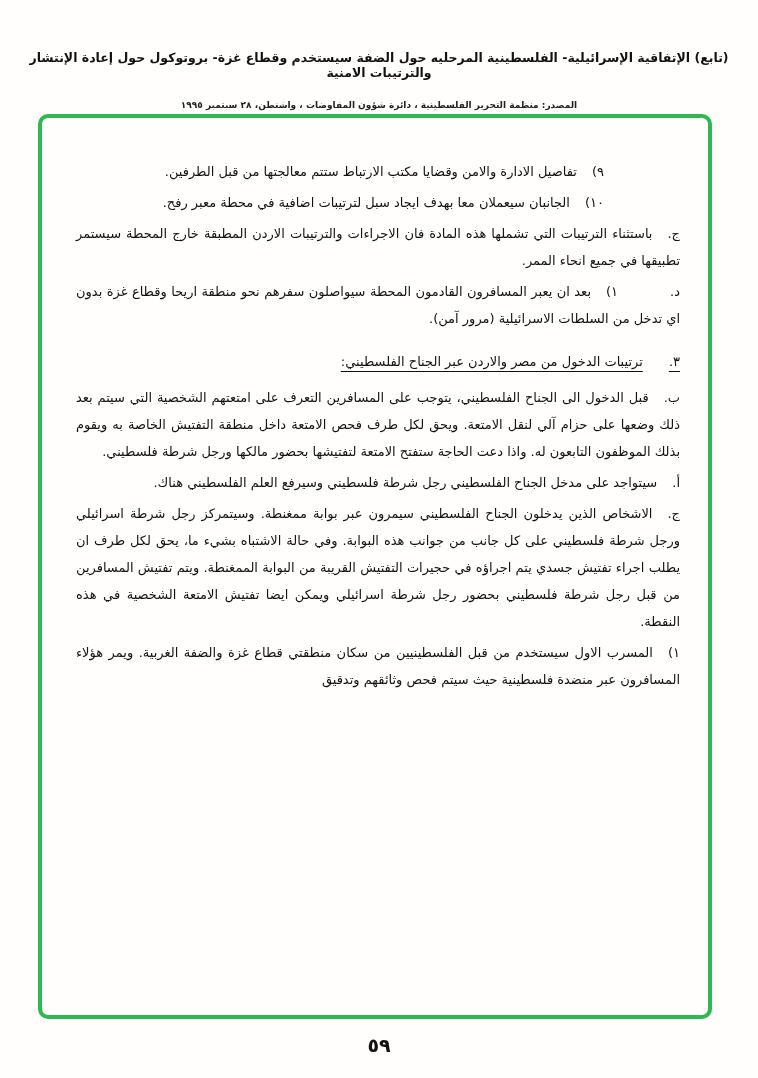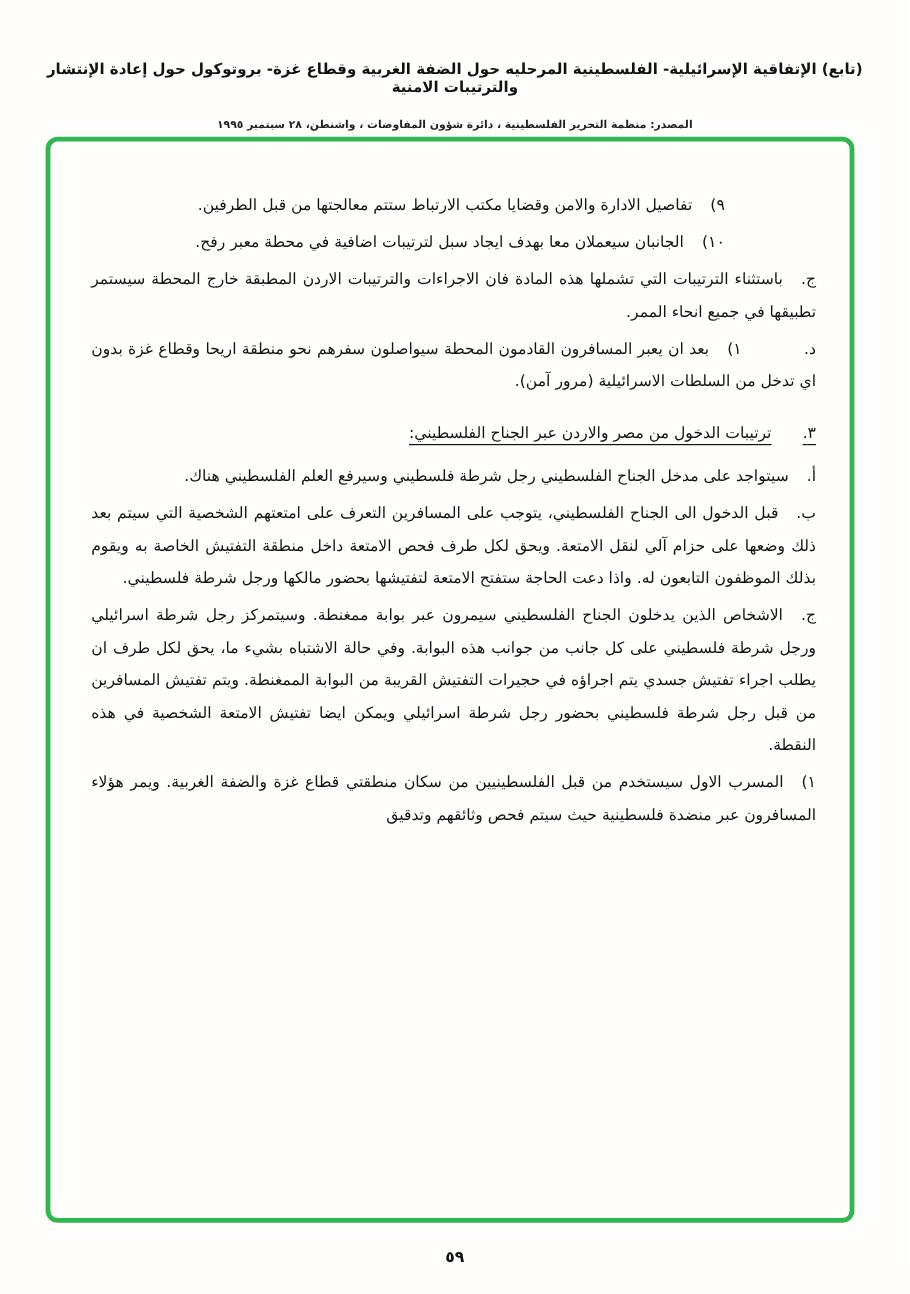--- a/index.html
+++ b/index.html
@@ -59,50 +59,50 @@
     text-underline-offset: 5px;
   }
   .sec-num { margin-left: 26px; }
   .pageno {
     position: absolute;
     bottom: 22px;
     left: 0;
     width: 100%;
     text-align: center;
     font-weight: bold;
-    font-size: 13px;
+    font-size: 19px;
   }
 </style>
 </head>
 <body>
 
 <div class="page" dir="rtl">
 
   <div class="hdr">
-    <div class="hdr-title">(تابع) الإتفاقية الإسرائيلية- الفلسطينية المرحليه حول الضفة الغربية وقطاع غزة- بروتوكول حول إعادة الإنتشار والترتيبات الامنية</div>
+    <div class="hdr-title">(تابع) الإتفاقية الإسرائيلية- الفلسطينية المرحليه حول الضفة سيستخدم وقطاع غزة- بروتوكول حول إعادة الإنتشار والترتيبات الامنية</div>
     <div class="hdr-source">المصدر: منظمة التحرير الفلسطينية ، دائرة شؤون المفاوضات ، واشنطن، ٢٨ سبتمبر ١٩٩٥</div>
   </div>
 
   <div class="frame" style="border-color: rgb(46, 184, 78);">
     <div class="content">
 
       <p class="item indent1"><span class="mk">٩)</span><span class="tx">تفاصيل الادارة والامن وقضايا مكتب الارتباط ستتم معالجتها من قبل الطرفين.</span></p>
 
       <p class="item indent1"><span class="mk">١٠)</span><span class="tx">الجانبان سيعملان معا بهدف ايجاد سبل لترتيبات اضافية في محطة معبر رفح.</span></p>
 
       <p class="item"><span class="mk">ج.</span><span class="tx">باستثناء الترتيبات التي تشملها هذه المادة فان الاجراءات والترتيبات الاردن المطبقة خارج المحطة سيستمر تطبيقها في جميع انحاء الممر.</span></p>
 
       <p class="item"><span class="mk mk-outer">د.</span><span class="mk">١)</span><span class="tx">بعد ان يعبر المسافرون القادمون المحطة سيواصلون سفرهم نحو منطقة اريحا وقطاع غزة بدون اي تدخل من السلطات الاسرائيلية (مرور آمن).</span></p>
 
 
       <p class="sec-heading"><span class="sec-num">٣.</span><span>ترتيبات الدخول من مصر والاردن عبر الجناح الفلسطيني:</span></p>
 
+      <p class="item"><span class="mk">ب.</span><span class="tx">قبل الدخول الى الجناح الفلسطيني، يتوجب على المسافرين التعرف على امتعتهم الشخصية التي سيتم بعد ذلك وضعها على حزام آلي لنقل الامتعة. ويحق لكل طرف فحص الامتعة داخل منطقة التفتيش الخاصة به ويقوم بذلك الموظفون التابعون له. واذا دعت الحاجة ستفتح الامتعة لتفتيشها بحضور مالكها ورجل شرطة فلسطيني.</span></p>
+
       <p class="item"><span class="mk">أ.</span><span class="tx">سيتواجد على مدخل الجناح الفلسطيني رجل شرطة فلسطيني وسيرفع العلم الفلسطيني هناك.</span></p>
-
-      <p class="item"><span class="mk">ب.</span><span class="tx">قبل الدخول الى الجناح الفلسطيني، يتوجب على المسافرين التعرف على امتعتهم الشخصية التي سيتم بعد ذلك وضعها على حزام آلي لنقل الامتعة. ويحق لكل طرف فحص الامتعة داخل منطقة التفتيش الخاصة به ويقوم بذلك الموظفون التابعون له. واذا دعت الحاجة ستفتح الامتعة لتفتيشها بحضور مالكها ورجل شرطة فلسطيني.</span></p>
 
       <p class="item"><span class="mk">ج.</span><span class="tx">الاشخاص الذين يدخلون الجناح الفلسطيني سيمرون عبر بوابة ممغنطة. وسيتمركز رجل شرطة اسرائيلي ورجل شرطة فلسطيني على كل جانب من جوانب هذه البوابة. وفي حالة الاشتباه بشيء ما، يحق لكل طرف ان يطلب اجراء تفتيش جسدي يتم اجراؤه في حجيرات التفتيش القريبة من البوابة الممغنطة. ويتم تفتيش المسافرين من قبل رجل شرطة فلسطيني بحضور رجل شرطة اسرائيلي ويمكن ايضا تفتيش الامتعة الشخصية في هذه النقطة.</span></p>
 
 
       <p class="item"><span class="mk">١)</span><span class="tx">المسرب الاول سيستخدم من قبل الفلسطينيين من سكان منطقتي قطاع غزة والضفة الغربية. ويمر هؤلاء المسافرون عبر منضدة فلسطينية حيث سيتم فحص وثائقهم وتدقيق</span></p>
 
     </div>
   </div>
 
   <div class="pageno">٥٩</div>

